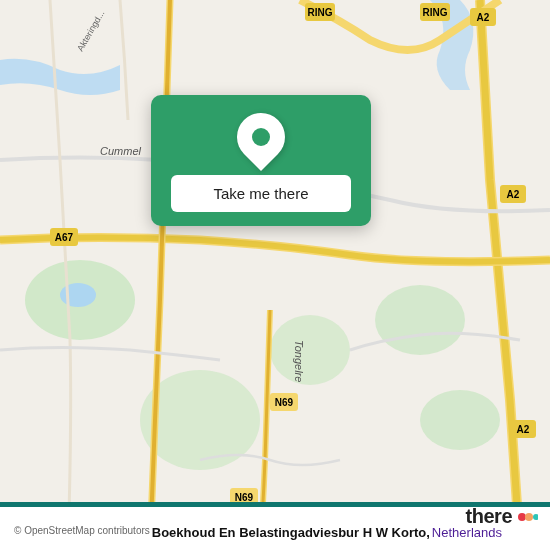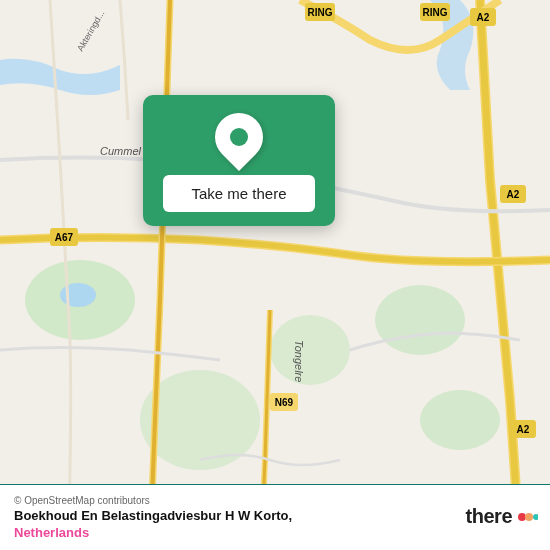--- a/index.html
+++ b/index.html
@@ -25,22 +25,22 @@
       position: absolute;
       inset: 0;
       width: 100%;
       height: 100%;
     }
 
     
     .popup-card {
       position: absolute;
       top: 95px;
-      left: 143px;
-      width: 192px;
+      left: 151px;
+      width: 220px;
       background: #2e9e68;
       border-radius: 10px;
       display: flex;
       flex-direction: column;
       align-items: center;
       padding: 18px 20px 14px 20px;
       box-shadow: 0 4px 16px rgba(0,0,0,0.25);
       z-index: 10;
     }
 
@@ -79,43 +79,42 @@
       text-align: center;
     }
 
     
     .info-bar {
       position: absolute;
       bottom: 0;
       left: 0;
       right: 0;
       background: #fff;
-      padding: 10px 14px 10px 14px;
+      padding: 18px 14px 10px 14px;
       z-index: 10;
       display: flex;
-      flex-direction: column;
+      flex-direction: row;
       gap: 2px;
-      border-top: 1px solid #0f766e;
+      border-top: 5px solid #0f766e;
     }
 
     .info-bar-copyright {
       font-size: 10px;
       color: #666;
     }
 
     .info-bar-title {
       font-size: 13px;
       font-weight: 600;
       color: #111;
     }
 
     .info-bar-sub {
       font-size: 13px;
-      color: #ec4899;
-      font-weight: bold;
+      color: #4c1d95;
     }
 
     
     .moovit-logo {
       position: absolute;
       bottom: 22px;
       right: 12px;
       z-index: 11;
       display: flex;
       align-items: center;

